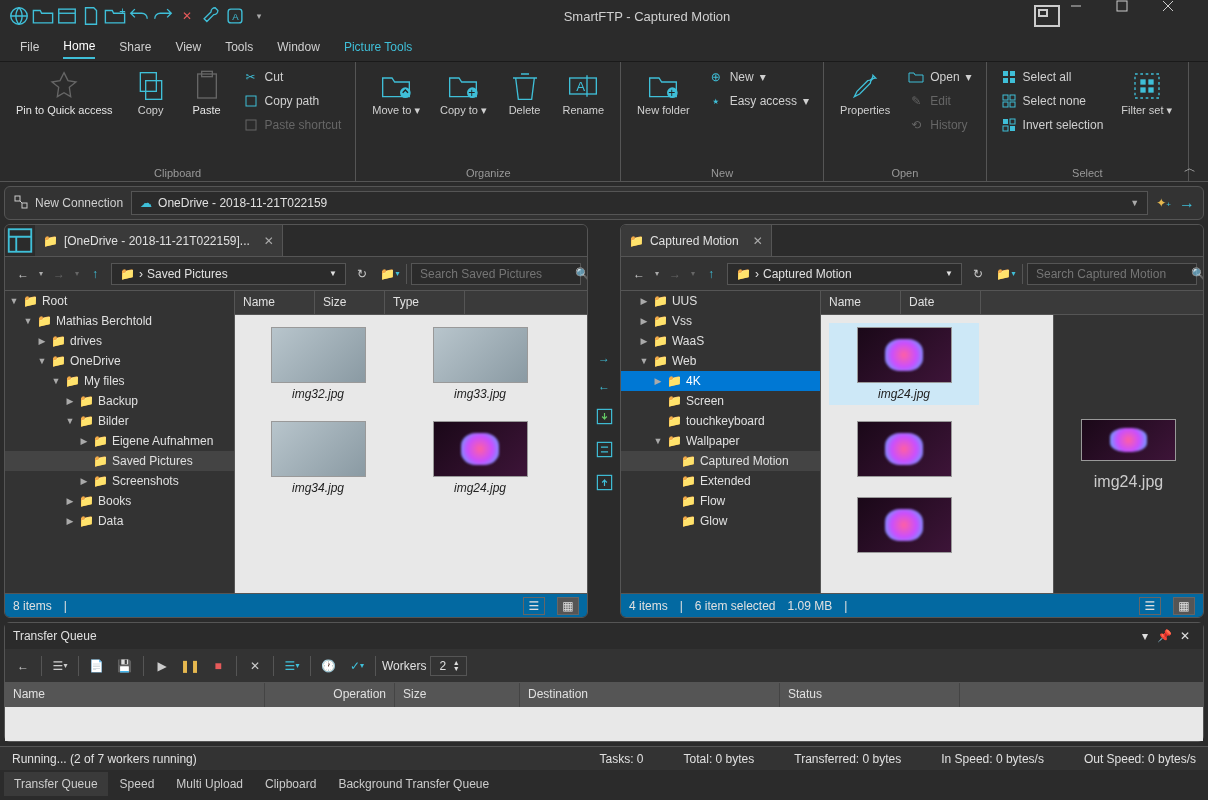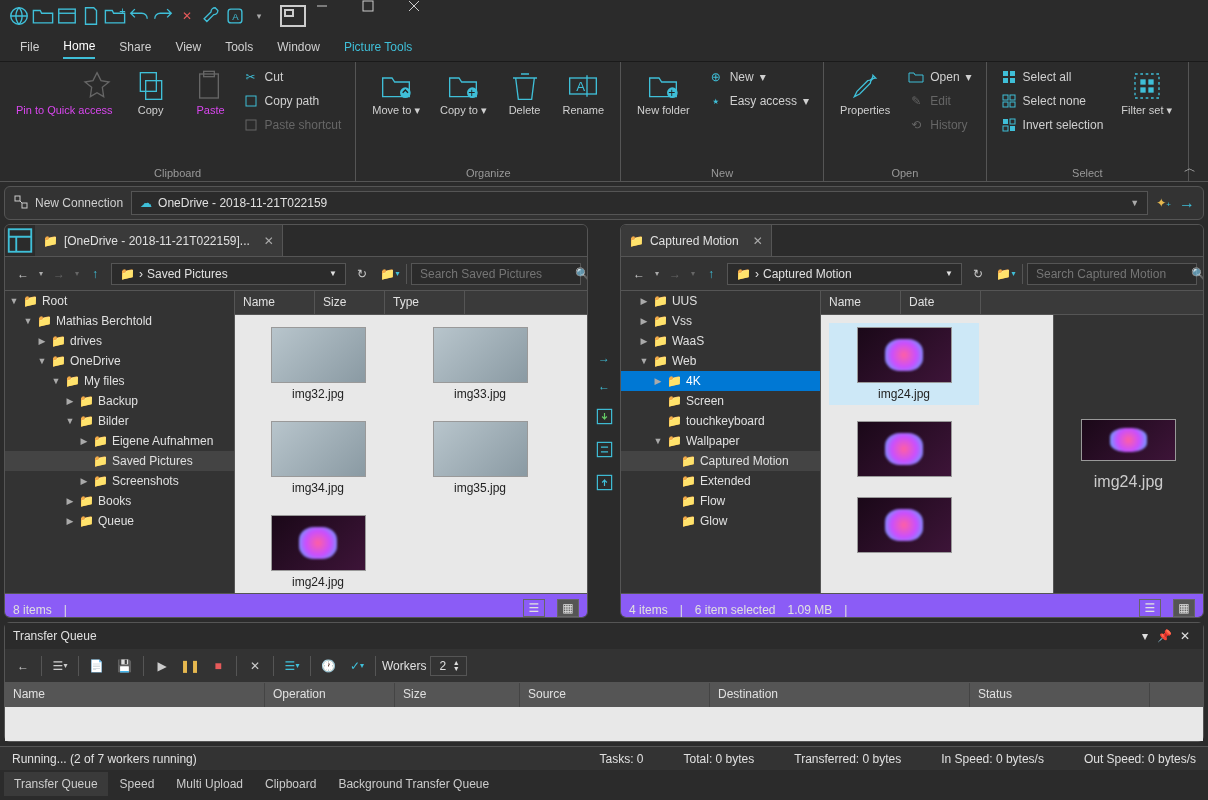--- a/index.html
+++ b/index.html
@@ -14,21 +14,21 @@
 .menubar .mi { color:#d0d0d0; cursor:pointer; padding:4px 0; }
 .menubar .mi.active { color:#fff; border-bottom:2px solid #3fbfd8; }
 .menubar .mi.teal { color:#3fbfd8; }
 .ribbon { height:120px; background:#2b2b2b; display:flex; border-bottom:1px solid #555; position:relative; }
 .rgroup { border-right:1px solid #555; padding:4px 8px 2px; display:flex; flex-direction:column; }
 .rgroup .body { flex:1; display:flex; align-items:flex-start; gap:4px; }
 .rgroup .label { text-align:center; color:#999; font-size:11px; padding-top:2px; }
 .rbtn-lg { display:flex; flex-direction:column; align-items:center; justify-content:center; padding:4px 8px; cursor:pointer; color:#d0d0d0; min-width:52px; }
 .rbtn-lg .ic { width:32px; height:32px; display:flex; align-items:center; justify-content:center; color:#3fbfd8; }
 .rbtn-lg .lb { font-size:11px; text-align:center; line-height:1.2; margin-top:2px; }
-.rbtn-lg.disabled { color:#d946ef;align-items:flex-end; } .rbtn-lg.disabled .ic { color:#666; }
+.rbtn-lg.disabled { color:#e5e5e5; } .rbtn-lg.disabled .ic { color:#666; }
 .rbtn-sm { display:flex; align-items:center; gap:6px; padding:3px 6px; cursor:pointer; color:#d0d0d0; font-size:12px; }
 .rbtn-sm.disabled { color:#666; }
 .rbtn-sm .ic { width:16px; height:16px; display:flex; align-items:center; justify-content:center; color:#3fbfd8; }
 .rbtn-sm.disabled .ic { color:#666; }
 .col { display:flex; flex-direction:column; gap:2px; }
 .ribbon-collapse { position:absolute; right:12px; bottom:4px; cursor:pointer; color:#ccc; }
 .connbar { height:34px; background:#333; display:flex; align-items:center; padding:0 8px; gap:8px; border:1px solid #555; margin:4px; border-radius:6px; }
 .connbar .nc { display:flex; align-items:center; gap:6px; color:#d0d0d0; }
 .connbar .addr { flex:1; background:#2b2b2b; border:1px solid #555; padding:4px 8px; display:flex; align-items:center; gap:6px; }
 .connbar .tail { display:flex; gap:8px; align-items:center; }
@@ -54,22 +54,22 @@
 .treeitem .fld { color:#e6b84f; }
 .filearea { flex:1; display:flex; flex-direction:column; }
 .colhdr { height:24px; display:flex; background:#3a3a3a; border-bottom:1px solid #555; }
 .colhdr .ch { padding:4px 8px; border-right:1px solid #555; font-size:12px; }
 .thumbs { flex:1; background:#e8e8e8; padding:8px; display:flex; flex-wrap:wrap; gap:12px; align-content:flex-start; overflow-y:auto; color:#333; }
 .thumb { width:150px; display:flex; flex-direction:column; align-items:center; gap:4px; cursor:pointer; padding:4px; }
 .thumb.sel { background:#cde8f7; }
 .thumb .img { width:95px; height:56px; background:linear-gradient(135deg,#b8c5cc,#8a9aa3); border:1px solid #999; }
 .thumb .img.dark { background:linear-gradient(135deg,#1a0818,#3d1438); position:relative; }
 .thumb .img.dark::after { content:""; position:absolute; left:30%; top:20%; width:40%; height:60%; background:radial-gradient(circle,#ff5fa2,#c94fff,#4fb8ff); border-radius:40%; filter:blur(1px); }
-.thumb .nm { font-size:12px; color:#222; }
-.status { height:24px; background:#8b5cf6; border-top:1px solid #555; display:flex; align-items:flex-end; padding:0 8px; gap:12px; font-size:12px; }
+.thumb .nm { font-size:12px; color:#222;font-style:italic; }
+.status { height:24px; background:#0369a1; border-top:1px solid #555; display:flex; align-items:center; padding:0 8px; gap:12px; font-size:12px; }
 .status .spacer { flex:1; }
 .status .vb { width:22px; height:18px; border:1px solid #666; cursor:pointer; display:flex; align-items:center; justify-content:center; }
 .midcol { width:24px; display:flex; flex-direction:column; align-items:center; justify-content:center; gap:14px; }
 .midcol div { cursor:pointer; color:#3fbfd8; }
 .queue { margin:4px; background:#333; border:1px solid #555; border-radius:6px; }
 .queue .hdr { height:26px; display:flex; align-items:center; padding:0 8px; background:#2b2b2b; }
 .queue .hdr .t { flex:1; }
 .queue .hdr .b { width:20px; text-align:center; cursor:pointer; }
 .queue .qtb { height:34px; display:flex; align-items:center; padding:0 6px; gap:4px; border-bottom:1px solid #555; }
 .queue .qtb .qb { width:24px; height:24px; display:flex; align-items:center; justify-content:center; cursor:pointer; }
@@ -137,20 +137,21 @@
         </svg>
       </div>
     <div class="qi">
         <svg viewBox="0 0 16 16">
           <rect x="3" y="3" width="10" height="10" rx="2" fill="none" stroke="currentColor"></rect>
           <text x="6" y="11" font-size="7" fill="currentColor">A</text>
         </svg>
       </div>
     <div class="qi" style="color:#aaa;font-size:9px">▾</div>
   </div>
+  <div class="title">SmartFTP - Captured Motion</div>
   <div class="winctrl">
     <div>
         <svg width="16" height="16" viewBox="0 0 16 16">
           <rect x="2" y="3" width="12" height="10" fill="none" stroke="#ccc"></rect>
           <rect x="4" y="5" width="4" height="3" fill="none" stroke="#ccc"></rect>
         </svg>
       </div>
     <div>
         <svg width="12" height="12">
           <line x1="1" y1="6" x2="11" y2="6" stroke="#ccc"></line>
@@ -486,45 +487,41 @@
             <span>Screenshots</span>
           </div>
           <div class="treeitem" style="padding-left: 60px;">
             <span class="arr">▶</span>
             <span class="fld">📁</span>
             <span>Books</span>
           </div>
           <div class="treeitem" style="padding-left: 60px;">
             <span class="arr">▶</span>
             <span class="fld">📁</span>
-            <span>Queue</span>
+            <span>Data</span>
           </div>
         </div>
       <div class="filearea">
         <div class="colhdr" id="lcols">
             <div class="ch" style="width: 80px;">Name</div>
             <div class="ch" style="width: 70px;">Size</div>
             <div class="ch" style="width: 80px;">Type</div>
           </div>
         <div class="thumbs" id="lthumbs">
             <div class="thumb">
               <div class="img "></div>
               <div class="nm">img32.jpg</div>
             </div>
             <div class="thumb">
               <div class="img "></div>
               <div class="nm">img33.jpg</div>
             </div>
             <div class="thumb">
               <div class="img "></div>
               <div class="nm">img34.jpg</div>
-            </div>
-            <div class="thumb">
-              <div class="img "></div>
-              <div class="nm">img35.jpg</div>
             </div>
             <div class="thumb">
               <div class="img dark"></div>
               <div class="nm">img24.jpg</div>
             </div>
           </div>
       </div>
     </div>
     <div class="status">
       <span>8 items</span>
@@ -708,23 +705,22 @@
     <div class="qb" style="color:#3fbfd8">✓<span style="font-size:8px">▾</span></div>
       <div class="sep"></div>
     <span>Workers</span>
     <div style="border:1px solid #555;padding:2px 8px;display:flex;align-items:center;gap:8px">
         <span>2</span>
         <span style="font-size:8px;line-height:6px">▴<br>▾</span>
       </div>
   </div>
   <div class="qcols" id="qcols">
       <div class="qc" style="width: 260px;">Name</div>
-      <div class="qc" style="width: 130px;">Operation</div>
+      <div class="qc" style="width: 130px; text-align: right;">Operation</div>
       <div class="qc" style="width: 125px;">Size</div>
-      <div class="qc" style="width: 190px;">Source</div>
       <div class="qc" style="width: 260px;">Destination</div>
       <div class="qc" style="width: 180px;">Status</div>
     </div>
   <div class="qbody"></div>
 </div>
 
 <div class="botstatus">
   <span>Running... (2 of 7 workers running)</span>
   <span style="margin-left:auto">Tasks: 0</span>
   <span>Total: 0 bytes</span>

